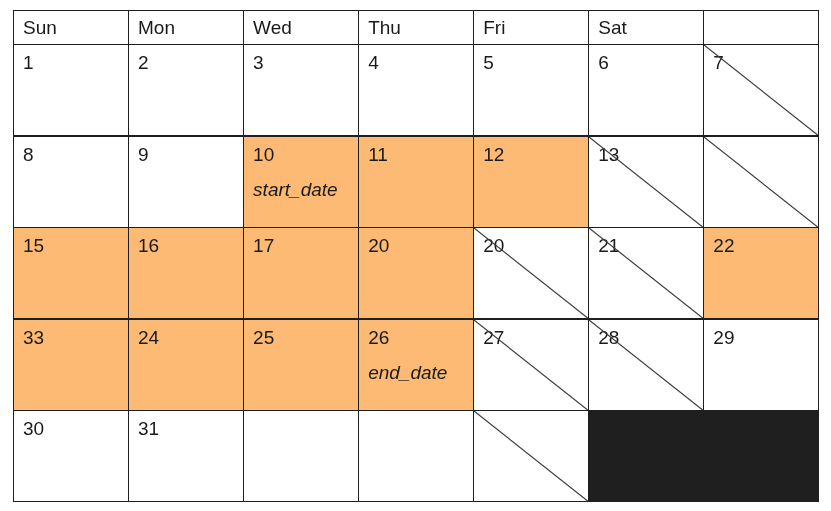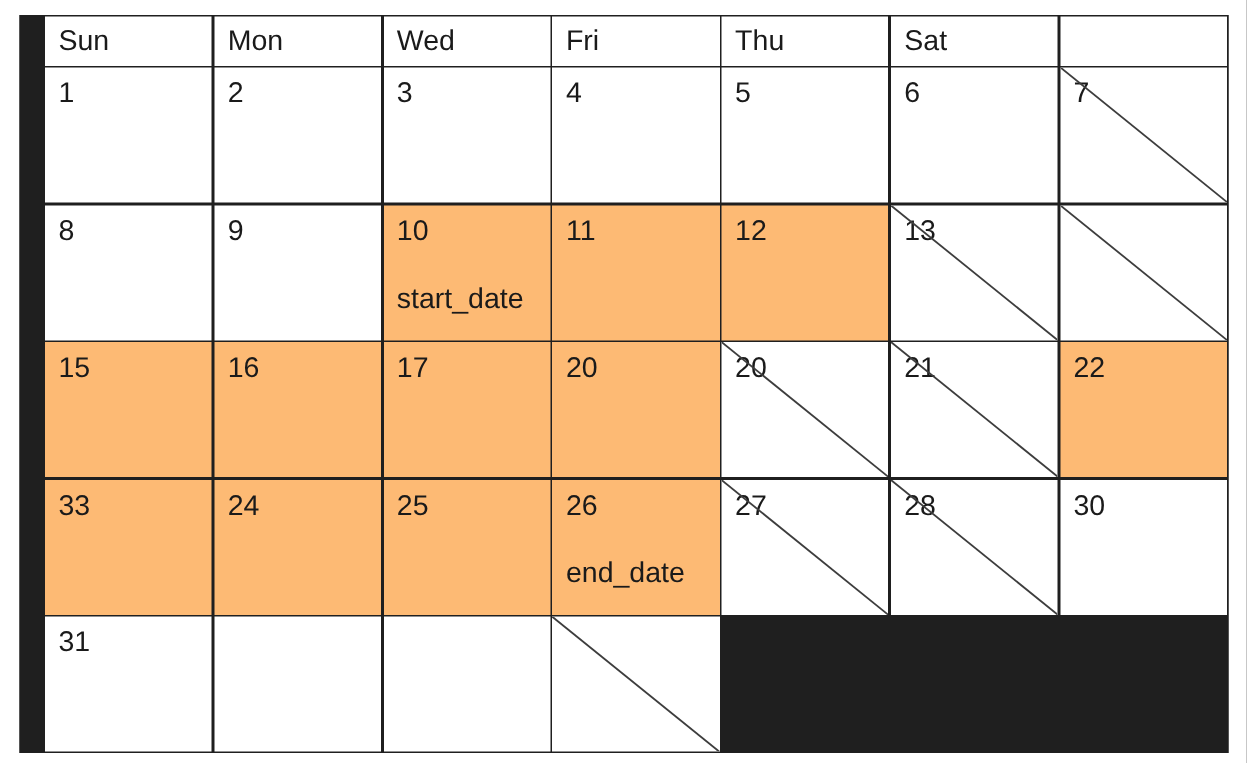--- a/index.html
+++ b/index.html
@@ -16,21 +16,20 @@
     position: absolute;
     left: 13px;
     top: 10px;
     width: 806px;
     display: grid;
     grid-template-columns: repeat(7, 1fr);
     grid-template-rows: 33px repeat(5, 90px);
     gap: 1.4px;
     background: #1f1f1f;           
     border: 1.4px solid #1f1f1f;
-    padding-left: 16px;
   }
   .hcell {
     background: #ffffff;
     display: flex;
     align-items: center;
     padding-left: 9px;
     font-size: 19px;
     line-height: 1;
   }
   .cell {
@@ -41,21 +40,22 @@
   }
   .cell.hl { background: #fdba74; }
   .date {
     font-size: 19px;
     line-height: 27px;
     white-space: pre;
   }
   .lbl {
     font-size: 19px;
     line-height: 27px;
-    margin-top: 18px;
+    margin-top: 8px;
+    font-style: italic;
   }
   .diag {
     position: absolute;
     top: 0; left: 0;
     width: 100%; height: 100%;
     pointer-events: none;
   }
   .diag line {
     stroke: #3d3d3d;
     stroke-width: 1.2;
@@ -68,24 +68,24 @@
     <div class="hcell">
       <span>Sun</span>
     </div>
     <div class="hcell">
       <span>Mon</span>
     </div>
     <div class="hcell">
       <span>Wed</span>
     </div>
     <div class="hcell">
+      <span>Thu</span>
+    </div>
+    <div class="hcell">
       <span>Fri</span>
-    </div>
-    <div class="hcell">
-      <span>Thu</span>
     </div>
     <div class="hcell">
       <span>Sat</span>
     </div>
     <div class="cell">
       <div class="date"></div>
     </div>
     <div class="cell">
       <div class="date">1</div>
     </div>
@@ -181,20 +181,23 @@
       <svg class="diag" viewBox="0 0 100 100" preserveAspectRatio="none">
         <line x1="0" y1="0" x2="100" y2="100" vector-effect="non-scaling-stroke"></line>
       </svg>
       <div class="date">27</div>
     </div>
     <div class="cell">
       <svg class="diag" viewBox="0 0 100 100" preserveAspectRatio="none">
         <line x1="0" y1="0" x2="100" y2="100" vector-effect="non-scaling-stroke"></line>
       </svg>
       <div class="date">28</div>
+    </div>
+    <div class="cell">
+      <div class="date">29</div>
     </div>
     <div class="cell">
       <div class="date">30</div>
     </div>
     <div class="cell">
       <div class="date">31</div>
     </div>
     <div class="cell">
       <div class="date"></div>
     </div>

